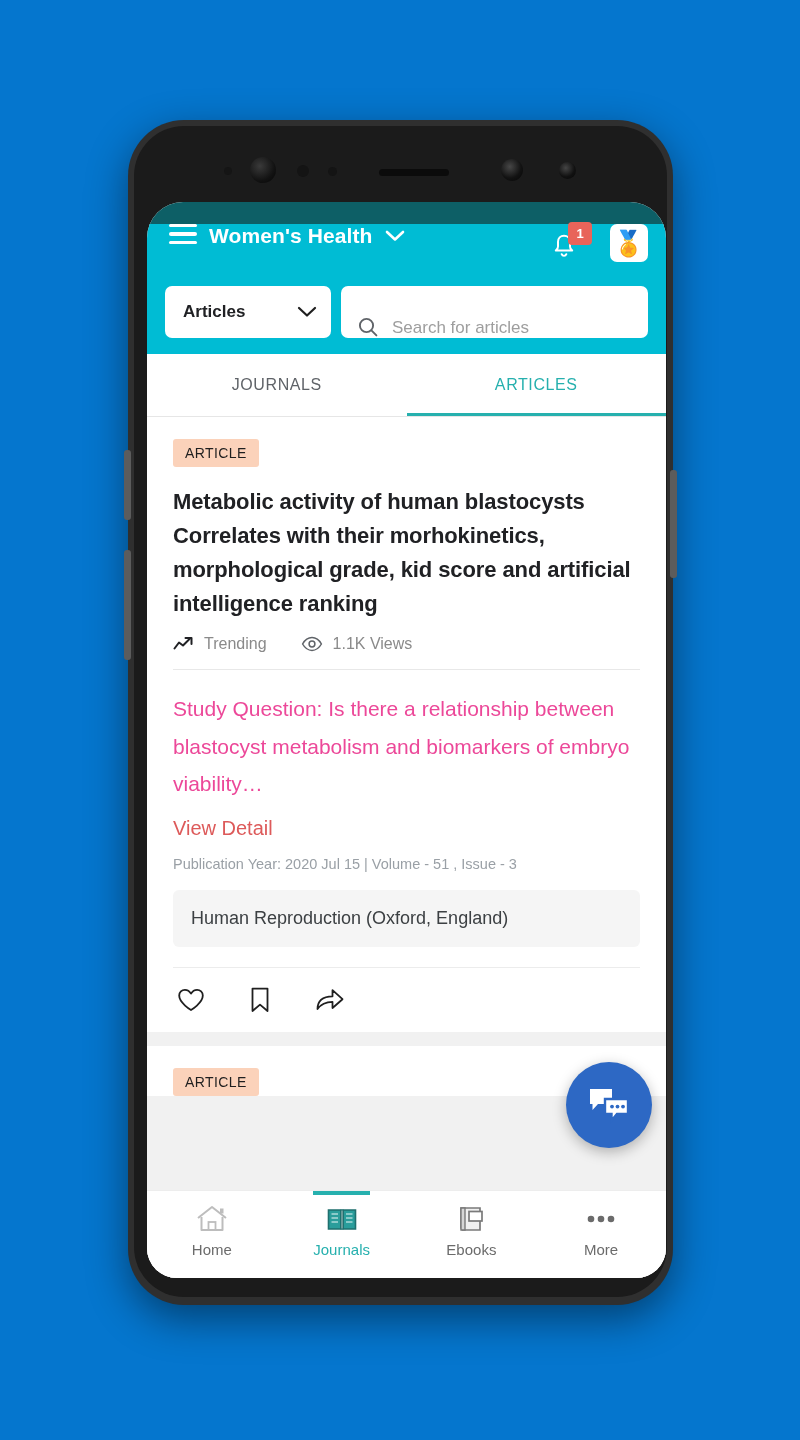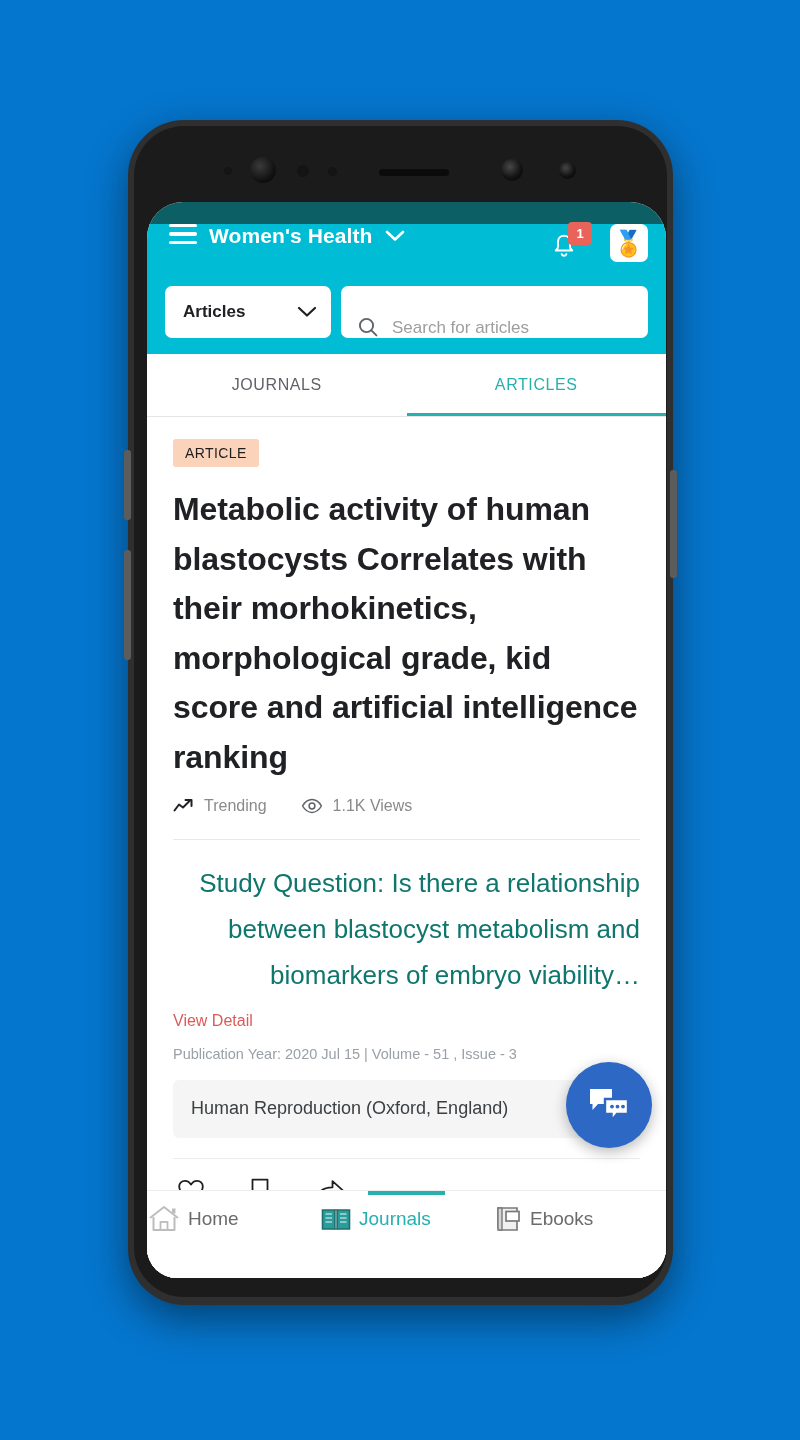--- a/index.html
+++ b/index.html
@@ -120,33 +120,33 @@
 
   
   #content { background:#f1f1f1; height: 100%; }
   .card { background:#fff; padding: 22px 26px 0 26px; }
   .badge-article {
     display:inline-block; background:#fbd2ba; color:#1f1f1f;
     font-size: 14px; font-weight: 400; letter-spacing:.4px;
     padding: 6px 12px; border-radius: 3px;
   }
   #article-title {
-    margin-top: 18px; font-size: 32px; font-weight: 700; line-height: 1.55;
+    margin-top: 18px; font-size: 22px; font-weight: 700; line-height: 1.55;
     color:#202124; letter-spacing: -.1px;
   }
   #meta-row {
     display:flex; align-items:flex-end; gap: 34px;
-    margin-top: 14px; padding-bottom: 24px;
+    margin-top: 14px; padding-bottom: 16px;
     border-bottom: 1px solid #e8e8e8;
   }
   .meta-item { display:flex; align-items:center; gap: 10px; color:#8a8a8a; font-size: 16px; }
   #article-abstract {
-    margin-top: 20px; font-size: 26px; line-height: 1.78; color:#0f766e;text-align:right;
-  }
-  #view-detail { margin-top: 14px; color:#dd5a5a; font-size: 16px; }
+    margin-top: 20px; font-size: 21px; line-height: 1.78; color:#ec4899;
+  }
+  #view-detail { margin-top: 14px; color:#dd5a5a; font-size: 20px; }
   #publication-info { margin-top: 16px; color:#9aa0a6; font-size: 14.5px; }
   #journal-chip {
     margin-top: 18px; background:#f5f5f5; border-radius: 6px;
     padding: 15px 18px; font-size: 18px; line-height: 1.55; color:#3c4043;
   }
   #action-row {
     margin-top: 20px; border-top: 1px solid #ececec;
     display:flex; align-items:center; gap: 44px;
     padding: 18px 0 18px 4px;
   }
@@ -162,23 +162,23 @@
     z-index: 5;
   }
 
   
   #bottom-nav {
     position:absolute; left:0; right:0; bottom:0; height: 88px;
     background:#fff; display:flex; align-items:flex-start;
     border-top: 1px solid #ededed; z-index: 6;
   }
   .nav-item {
-    flex:1; display:flex; flex-direction:row; align-items:center;
+    flex:1; display:flex; flex-direction:column; align-items:center;
     gap: 7px; padding-top: 13px; position:relative;
-    color:#6b6b6b; font-size: 19px;
+    color:#6b6b6b; font-size: 15px;
   }
   .nav-item.active { color:#26b0ae; }
   .nav-item.active::before {
     content:''; position:absolute; top:0; left:28%; right:28%;
     height: 3.5px; background:#26b0ae;
   }
   .nav-icon { height: 30px; display:flex; align-items:center; }
 </style>
 </head>
 <body>
@@ -365,17 +365,27 @@
           <span class="nav-icon">
             <svg width="30" height="28" viewBox="0 0 30 28" fill="none">
               <path d="M5 3 H24 V25 H7.5 C6 25 5 24 5 22.5 Z" fill="#f0f0f0" stroke="#7a7a7a" stroke-width="1.7"></path>
               <rect x="13" y="6.5" width="13" height="9.5" fill="#ffffff" stroke="#7a7a7a" stroke-width="1.7"></rect>
               <path d="M5 3 H9 V25 H5 Z" fill="#d6d6d6" stroke="#7a7a7a" stroke-width="1.4"></path>
             </svg>
           </span>
           <span>Ebooks</span>
         </div>
 
+        <div class="nav-item">
+          <span class="nav-icon">
+            <svg width="32" height="12" viewBox="0 0 32 12" fill="none">
+              <circle cx="6" cy="6" r="3.3" fill="#6b6b6b"></circle>
+              <circle cx="16" cy="6" r="3.3" fill="#6b6b6b"></circle>
+              <circle cx="26" cy="6" r="3.3" fill="#6b6b6b"></circle>
+            </svg>
+          </span>
+          <span>More</span>
+        </div>
       </div>
 
     </div>
   </div>
 </div>
 
 </body></html>

